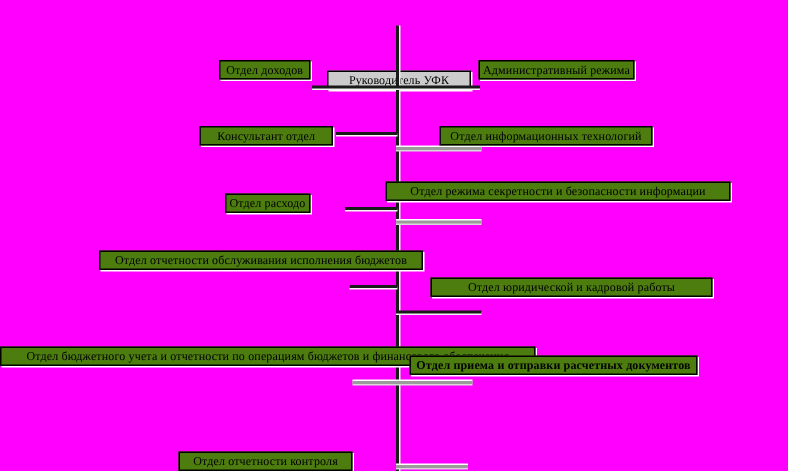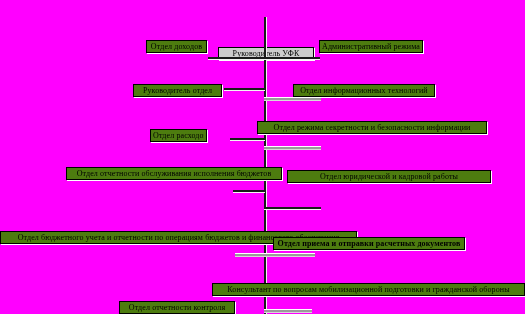--- a/index.html
+++ b/index.html
@@ -96,52 +96,49 @@
 
   <div class="node" style="left:146px; top:40px; width:61px;">
     <span class="label">Отдел доходов</span>
   </div>
 
   <div class="node" style="left:319px; top:40px; width:104px;">
     <span class="label">Административный режима</span>
   </div>
 
   <div class="node" style="left:133px; top:84px; width:89px;">
-    <span class="label">Руководитель отдел</span>
+    <span class="label">Консультант отдел</span>
   </div>
 
   <div class="node" style="left:293px; top:84px; width:142px;">
     <span class="label">Отдел информационных технологий</span>
   </div>
 
   <div class="node" style="left:150px; top:129px; width:57px;">
     <span class="label">Отдел расходов</span>
   </div>
 
   <div class="node" style="left:257px; top:121px; width:230px;">
     <span class="label">Отдел режима секретности и безопасности информации</span>
   </div>
 
   <div class="node" style="left:66px; top:167px; width:216px;">
     <span class="label">Отдел отчетности обслуживания исполнения бюджетов</span>
   </div>
 
-  <div class="node" style="left:287px; top:170px; width:204px;">
+  <div class="node" style="left:287px; top:185px; width:188px;">
     <span class="label">Отдел юридической и кадровой работы</span>
   </div>
 
   <div class="node" style="left:0px; top:231px; width:357px;">
     <span class="label">Отдел бюджетного учета и отчетности по операциям бюджетов и финансового обеспечения</span>
   </div>
 
   <div class="node" style="left:273px; top:237px; width:192px;font-weight:bold;">
     <span class="label">Отдел приема и отправки расчетных документов</span>
   </div>
 
-  <div class="node" style="left:212px; top:283px; width:313px;">
-    <span class="label">Консультант по вопросам мобилизационной подготовки и гражданской обороны</span>
-  </div>
 
   <div class="node" style="left:119px; top:301px; width:116px;">
     <span class="label">Отдел отчетности контроля</span>
   </div>
 
 </div>
 
 </body></html>

